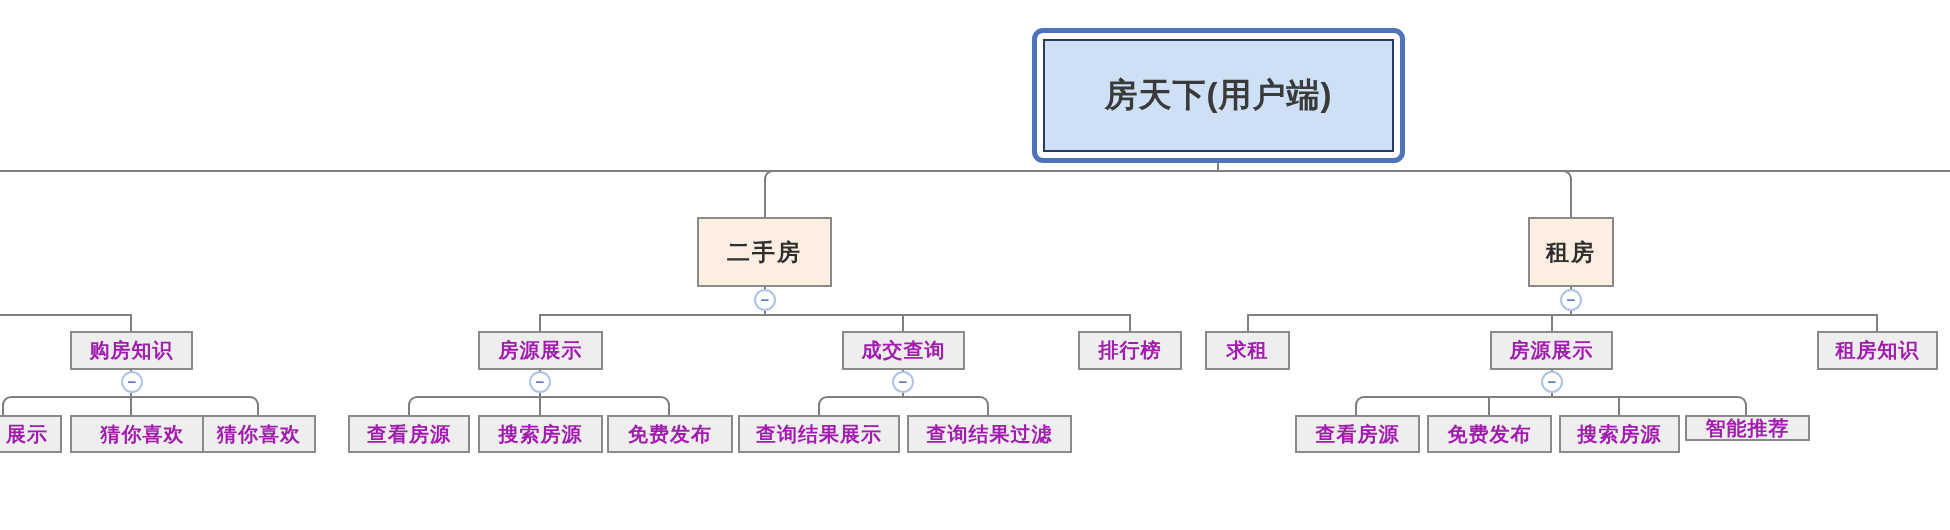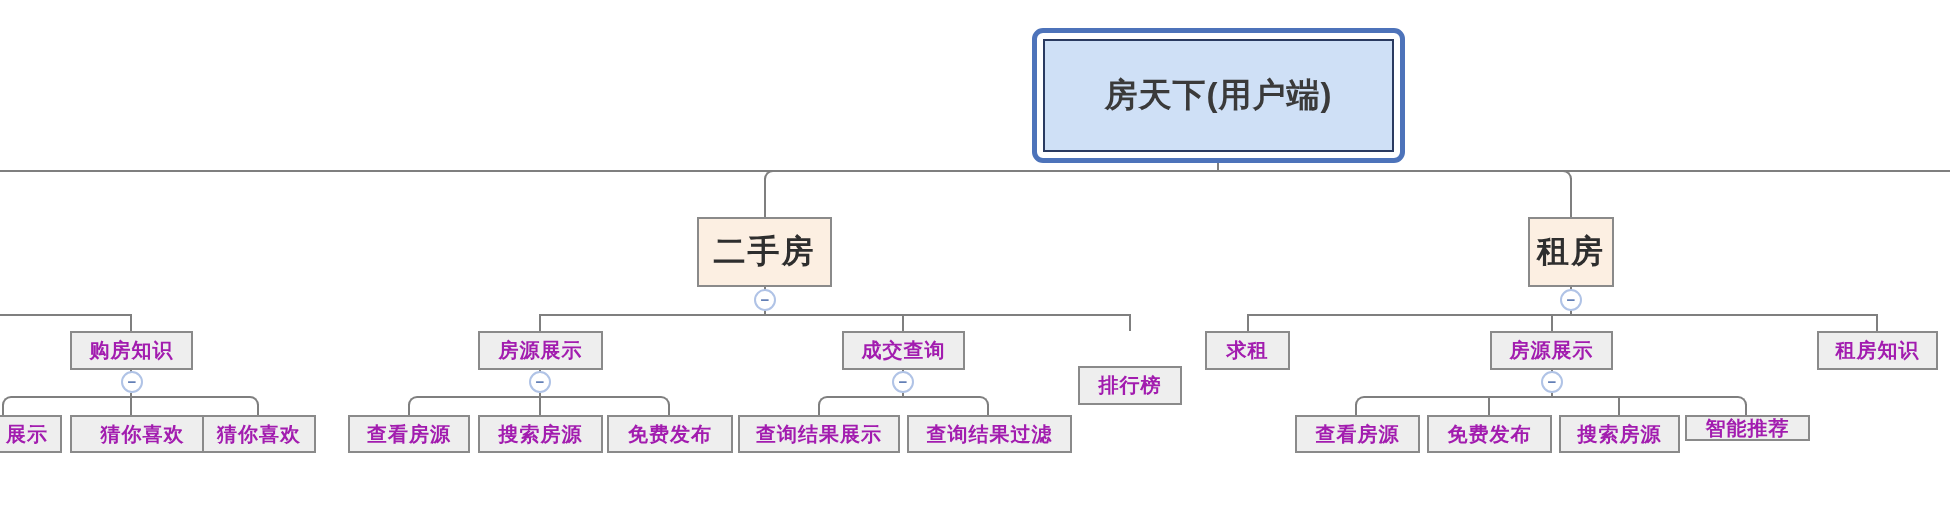--- a/index.html
+++ b/index.html
@@ -12,21 +12,21 @@
   .v{position:absolute;width:2px;background:#7f7f7f;}
   .corner{position:absolute;width:9px;height:9px;box-sizing:border-box;background:transparent;}
   .ctl{border-left:2px solid #7f7f7f;border-top:2px solid #7f7f7f;border-top-left-radius:9px;}
   .ctr{border-right:2px solid #7f7f7f;border-top:2px solid #7f7f7f;border-top-right-radius:9px;}
   
   .node{
     position:absolute;box-sizing:border-box;border:2px solid #8a8a8a;background:#eeeeee;
     display:flex;align-items:center;justify-content:center;
     font-weight:bold;color:#a21caf;font-size:20px;letter-spacing:1px;white-space:nowrap;
   }
-  .node.l2{background:#fcefe2;font-size:32px;color:#2e2e2e;letter-spacing:2px;}
+  .node.l2{background:#fcefe2;font-size:23px;color:#2e2e2e;letter-spacing:2px;}
   .node.cut{justify-content:flex-end;padding-right:12px;}
   .root-outer{
     position:absolute;left:1032px;top:28px;width:373px;height:135px;box-sizing:border-box;
     border:5px solid #4d73ba;border-radius:11px;background:#ffffff;padding:6px;
   }
   .root-inner{
     width:100%;height:100%;box-sizing:border-box;border:2px solid #2a3a60;background:#cfe0f6;
     display:flex;align-items:center;justify-content:center;
     font-size:33px;font-weight:bold;color:#3a3a3a;letter-spacing:1px;white-space:nowrap;
   }
@@ -110,21 +110,21 @@
   <div class="root-outer">
     <div class="root-inner">房天下(用户端)</div>
   </div>
 
   <div class="node l2" style="left:697px;top:217px;width:135px;height:70px;">二手房</div>
   <div class="node l2" style="left:1528px;top:217px;width:86px;height:70px;">租房</div>
 
   <div class="node" style="left:70px;top:331px;width:123px;height:39px;">购房知识</div>
   <div class="node" style="left:478px;top:331px;width:125px;height:39px;">房源展示</div>
   <div class="node" style="left:842px;top:331px;width:123px;height:39px;">成交查询</div>
-  <div class="node" style="left:1078px;top:331px;width:104px;height:39px;margin-top:35px;">排行榜</div>
+  <div class="node" style="left:1078px;top:331px;width:104px;height:39px;">排行榜</div>
   <div class="node" style="left:1205px;top:331px;width:85px;height:39px;">求租</div>
   <div class="node" style="left:1490px;top:331px;width:123px;height:39px;">房源展示</div>
   <div class="node" style="left:1817px;top:331px;width:121px;height:39px;">租房知识</div>
 
   <div class="node cut" style="left:-62px;top:415px;width:124px;height:38px;">展示</div>
   <div class="node" style="left:70px;top:415px;width:145px;height:38px;">猜你喜欢</div>
   <div class="node" style="left:202px;top:415px;width:114px;height:38px;">猜你喜欢</div>
 
   <div class="node" style="left:348px;top:415px;width:122px;height:38px;">查看房源</div>
   <div class="node" style="left:478px;top:415px;width:125px;height:38px;">搜索房源</div>

